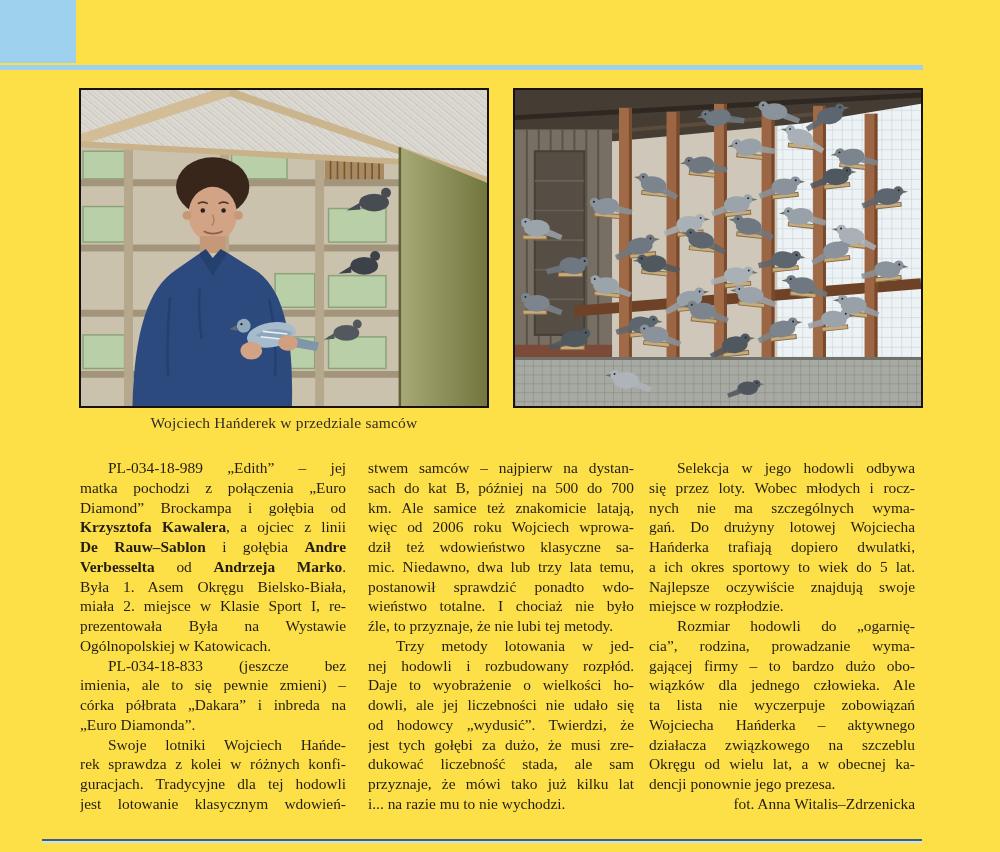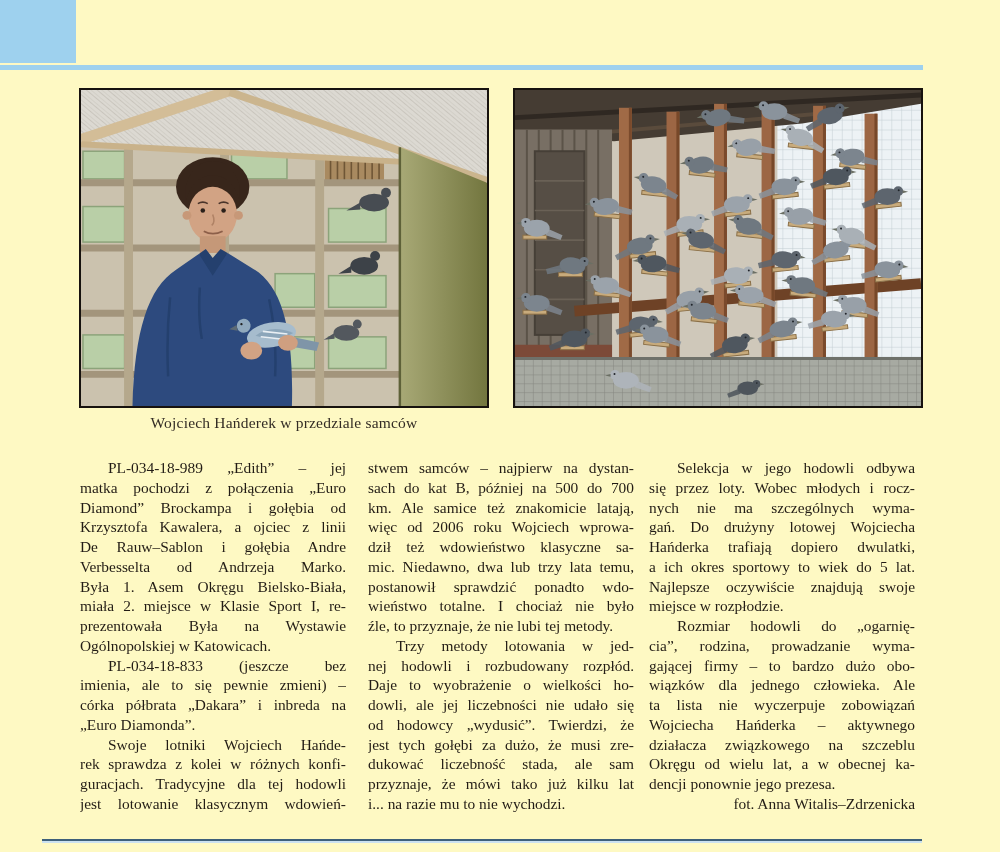--- a/index.html
+++ b/index.html
@@ -1,18 +1,18 @@
 <!DOCTYPE html>
 <html><head>
 <meta charset="utf-8">
 <style>
   html,body{margin:0;padding:0;background:#ffffff;}
   body{width:1000px;height:852px;position:relative;overflow:hidden;
        font-family:"Liberation Serif", serif;}
-  .page{position:absolute;inset:0;background:#fef9c3;}
+  .page{position:absolute;inset:0;background:#fde047;}
 
   .corner-accent{position:absolute;left:0;top:0;width:76px;height:63px;}
   .top-rule{position:absolute;left:0;top:65px;width:923px;height:5px;}
 
   .photo{position:absolute;top:88px;width:410px;height:320px;
          border:2px solid #17120e;box-sizing:border-box;background:#cfc8ba;}
   .photo svg{display:block;width:100%;height:100%;}
   .photo-left{left:79px;}
   .photo-right{left:513px;}
 
@@ -23,21 +23,21 @@
 
   .col{position:absolute;top:458px;width:266px;height:360px;overflow:hidden;}
   .col-1{left:80px;}
   .col-2{left:368px;}
   .col-3{left:649px;}
   .line{font-size:15.4px;line-height:19.75px;color:#221c15;
         text-align:justify;text-align-last:justify;}
   .line.indent{text-indent:28px;}
   .line.end{text-align-last:left;}
   .line.right{text-align-last:right;}
-  .line b{font-weight:normal;}
+  .line b{font-weight:bold;}
 
   .bottom-rule{position:absolute;left:42px;top:839px;width:880px;height:2px;
                box-shadow:0 2px 0 #cbe1f0;}
 </style>
 </head>
 <body>
 
 <div class="page">
 
   <div class="corner-accent" style="background: rgb(158, 209, 238);"></div>

